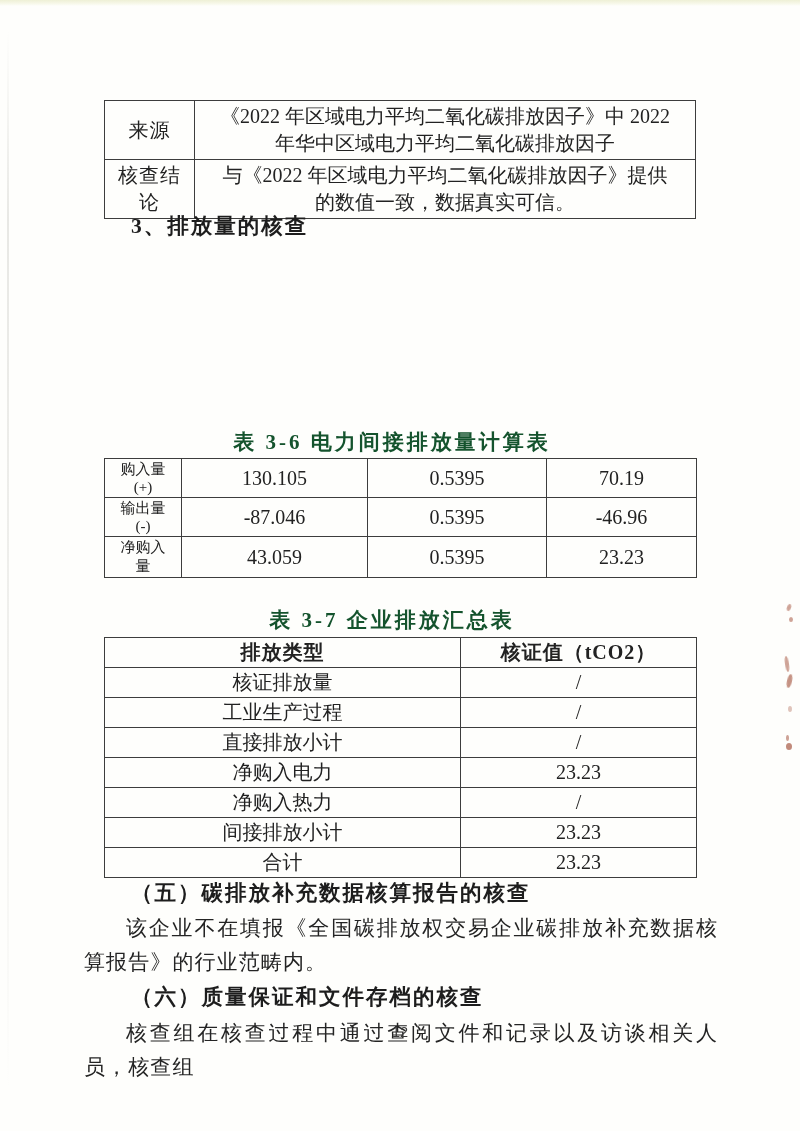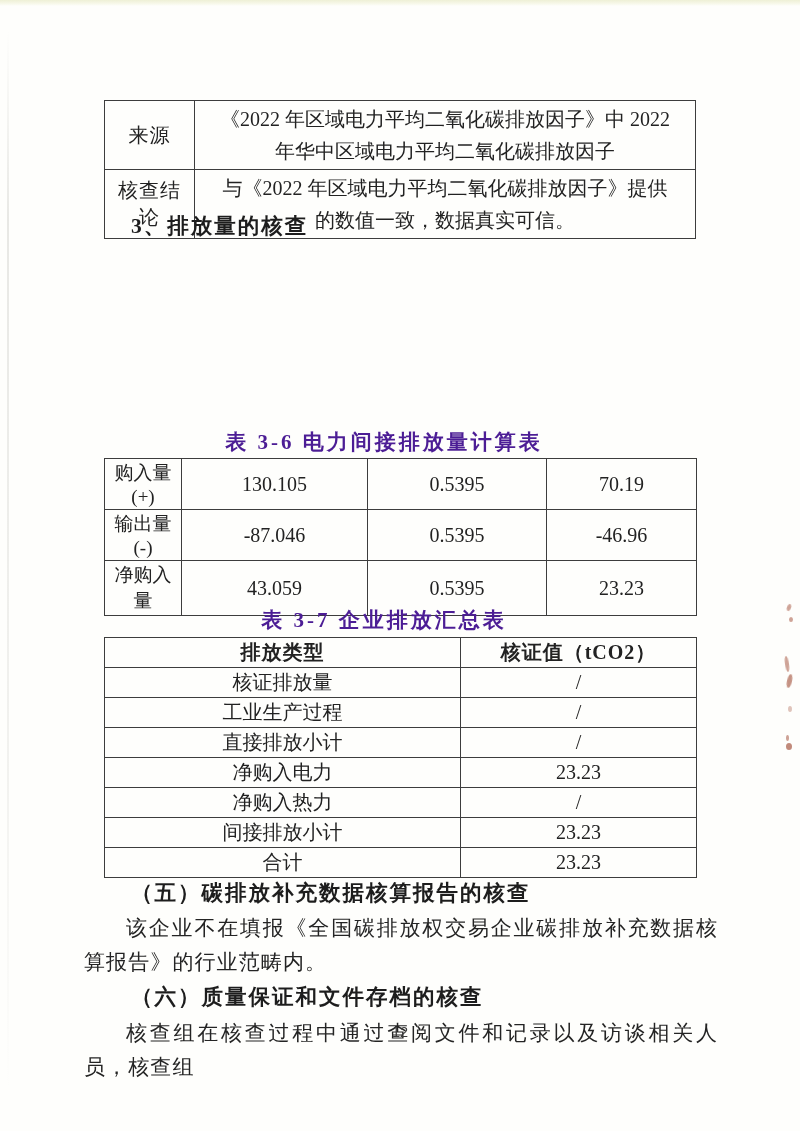--- a/index.html
+++ b/index.html
@@ -18,32 +18,32 @@
     background:linear-gradient(180deg,rgba(200,200,195,0) 0%,rgba(205,205,200,.45) 18%,rgba(205,205,200,.25) 70%,rgba(205,205,200,0) 100%);
   }
   table { border-collapse:collapse; table-layout:fixed; }
   td { border:1.6px solid #3d3d3d; text-align:center; vertical-align:middle;
        font-size:20px; color:#222; padding:1px 4px; }
   
   .top-tbl { position:absolute; left:104px; top:100px; width:592px; }
   .top-tbl td.lbl { width:90px; letter-spacing:1px; }
   .top-tbl tr.r1 td { height:47px; }
   .top-tbl tr.r2 td { height:46px; }
-  .top-tbl td.cnt { line-height:32px; padding:2px 24px; }
+  .top-tbl td.cnt { line-height:27px; padding:2px 24px; }
   
   .h-sec { position:absolute; font-size:21.5px; font-weight:bold; letter-spacing:2px; color:#1d1d1d; white-space:nowrap; }
   .par { position:absolute; left:84px; width:634px; font-size:21px; letter-spacing:1.1px;
          text-align:justify; text-indent:2em; color:#242424; }
-  .tbl-title { position:absolute; left:88px; width:592px; text-align:center;
-               font-size:21px; font-weight:bold; letter-spacing:3px; color:#4c1d95; }
+  .tbl-title { position:absolute; left:96px; width:592px; text-align:center;
+               font-size:21px; font-weight:bold; letter-spacing:3px; color:#14532d; }
   
   .t36 { position:absolute; left:104px; top:458px; width:592px; }
   .t36 tr.hdr td { height:45px; font-weight:bold; line-height:21px; }
   .t36 tr.dat td { height:28px; }
-  .t36 td.c0 { font-size:19px; padding:1px 5px; }
+  .t36 td.c0 { font-size:15px; padding:1px 11px; }
   .t36 td.c3h { font-size:18.5px; letter-spacing:0; }
   
   .t37 { position:absolute; left:104px; top:637px; width:592px; }
   .t37 tr td { height:27px; }
   .t37 tr.hdr td { font-weight:bold; letter-spacing:1px; }
   .pagenum { position:absolute; left:0; top:1024px; width:800px; text-align:center;
              font-size:14.5px; color:#3a3a3a; font-family:"Liberation Sans","DejaVu Sans",sans-serif; }
   
   .art { position:absolute; background:#a85a45; opacity:.55; filter:blur(.6px); border-radius:50%; }
   .art1 { left:787px; top:604px; width:4px; height:7px; transform:rotate(20deg); }

